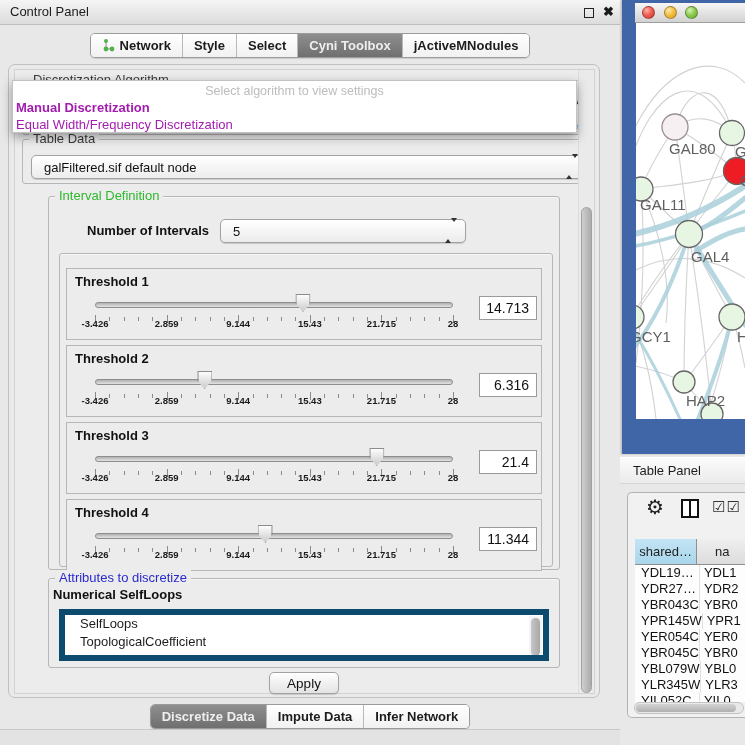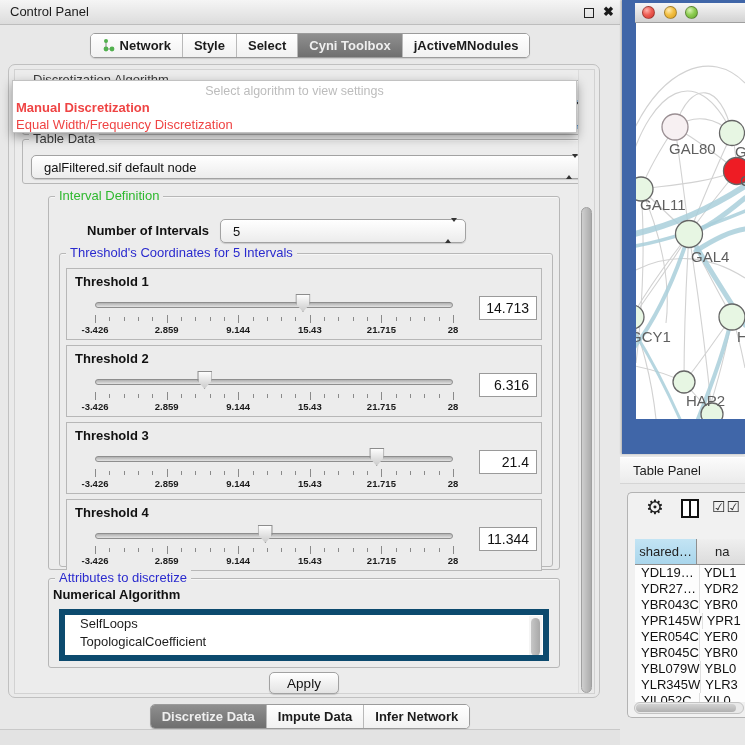--- a/index.html
+++ b/index.html
@@ -68,21 +68,21 @@
   .tlabel{position:absolute;left:8px;top:5px;font-size:13px;font-weight:bold;color:#111;}
   .slider-zone{position:absolute;left:28px;top:0;width:358px;height:72px;}
   .track{position:absolute;left:0;top:33px;width:358px;height:6px;border:1px solid #8e8e8e;border-radius:4px;
     background:linear-gradient(#b0b0b0,#e3e3e3);}
   .thumb{position:absolute;top:25px;width:15px;height:18px;transform:translateX(-50%);
     background:linear-gradient(#fdfdfd,#cccccc);border:1px solid #8c8c8c;
     clip-path:polygon(0 0,100% 0,100% 52%,50% 100%,0 52%);}
   .ticks{position:absolute;left:0;top:46px;width:358px;height:9px;}
   .ticks i{position:absolute;top:2px;width:1px;height:4px;background:#8a8a8a;}
   .ticks i.major{top:0;height:8px;}
-  .scale{position:absolute;left:0;top:55px;width:358px;height:12px;}
+  .scale{position:absolute;left:0;top:49px;width:358px;height:12px;}
   .scale span{position:absolute;transform:translateX(-50%);font-size:9.5px;font-weight:bold;color:#1a1a1a;white-space:nowrap;}
   .tvalue{position:absolute;left:412px;top:27px;width:58px;height:24px;border:1px solid #9a9a9a;background:#fff;
     font-family:"Liberation Sans",sans-serif;font-size:14px;color:#111;text-align:right;padding:0 7px 0 2px;}
 
   
   .attr-sublabel{position:absolute;left:4px;top:8px;font-size:13px;font-weight:bold;color:#111;}
   .attr-list{position:absolute;left:10px;top:30px;width:490px;height:52px;background:#fff;
     border:6px solid #0c4a6e;overflow:hidden;}
   .attr-item{height:18px;line-height:18px;padding-left:15px;font-size:13px;color:#1d1d1d;}
   .list-scroll{position:absolute;right:1px;top:1px;width:13px;height:50px;background:#f4f4f4;}
@@ -90,21 +90,21 @@
     background:linear-gradient(90deg,#c6c6c6,#a8a8a8);}
 
   .apply-btn{position:absolute;left:254px;top:602px;width:70px;height:22px;border:1px solid #a2a2a2;border-radius:5px;
     background:linear-gradient(#ffffff,#e3e3e3);font-family:"Liberation Sans",sans-serif;
     font-size:13.5px;color:#111;text-align:center;line-height:20px;box-shadow:0 1px 1px rgba(0,0,0,.15);}
 
   
   .popup{position:absolute;left:12px;top:80px;width:565px;height:53px;background:#fff;
     border:1px solid #c2c2c2;box-shadow:0 4px 10px rgba(0,0,0,.38);z-index:50;}
   .popup .hint{position:absolute;left:0;top:3px;width:100%;text-align:center;font-size:12.5px;color:#bcbcbc;}
-  .popup .opt{position:absolute;left:0;width:100%;height:17px;line-height:17px;padding-left:3px;font-size:13px;color:#ef4444;}
+  .popup .opt{position:absolute;left:0;width:100%;height:17px;line-height:17px;padding-left:3px;font-size:13px;color:#a21caf;}
   .popup .opt.b{font-weight:bold;top:18px;}
   .popup .opt.n{top:35px;}
 
   .bottom-line{position:absolute;left:0;top:729px;width:620px;height:1px;background:#c9c9c9;}
   .bottom-strip{position:absolute;left:0;top:730px;width:620px;height:15px;background:#e3e3e3;}
 
   
   .right-bg{position:absolute;left:620px;top:0;width:125px;height:745px;background:#e8e8e8;}
   .net-window{position:absolute;left:622px;top:0;width:123px;height:454px;background:#4066a8;
     box-shadow:-1px 0 2px rgba(0,0,0,.25);}
@@ -206,21 +206,20 @@
 
       <div class="group interval-group">
         <span class="legend green">Interval Definition</span>
         <span class="noi-label">Number of Intervals</span>
         <div class="combo noi-combo">
           <span class="ctext">5</span>
           <span class="arrows"><span class="arr-up"></span><span class="arr-dn"></span></span>
         </div>
 
         <div class="group thresh-group">
-          <span class="legend blue">Threshold's Coordinates for 5 Intervals</span>
 
           <div class="tpanel" style="top:14px">
             <div class="tlabel">Threshold 1</div>
             <div class="slider-zone">
               <div class="track"></div>
               <div class="thumb" style="left: 58.1%;"></div>
               <div class="ticks">
                   <i class="major" style="left: 0%;"></i>
                   <i style="left: 4%;"></i>
                   <i style="left: 8%;"></i>
@@ -392,21 +391,21 @@
                   <span style="left: 100%;">28</span>
                 </div>
             </div>
             <input class="tvalue" value="11.344" style="">
           </div>
         </div>
       </div>
 
       <div class="group attr-group">
         <span class="legend blue">Attributes to discretize</span>
-        <span class="attr-sublabel">Numerical Algorithm</span>
+        <span class="attr-sublabel">Numerical SelfLoops</span>
         <div class="attr-list">
           <div class="attr-item">SelfLoops</div>
           <div class="attr-item">TopologicalCoefficient</div>
           <div class="attr-item">BetweennessCentrality</div>
           <div class="list-scroll">
               <div class="list-thumb"></div>
             </div>
         </div>
       </div>
 

